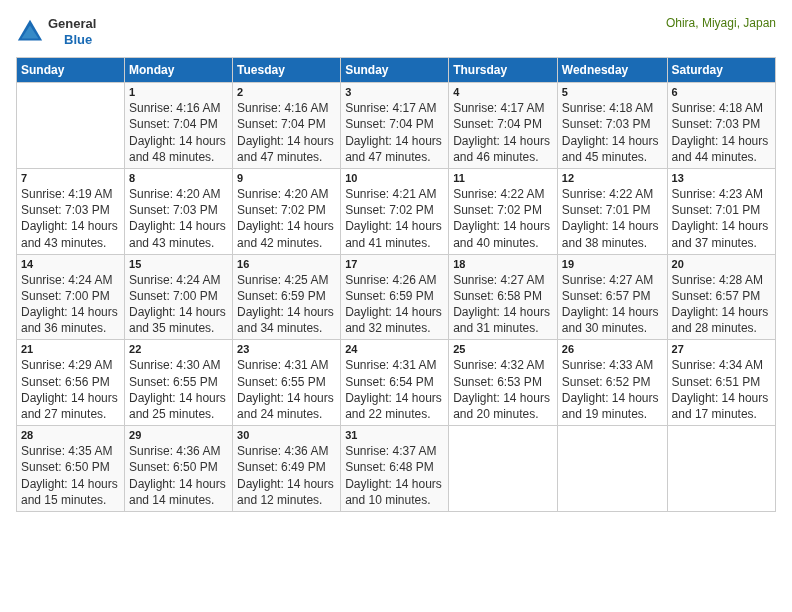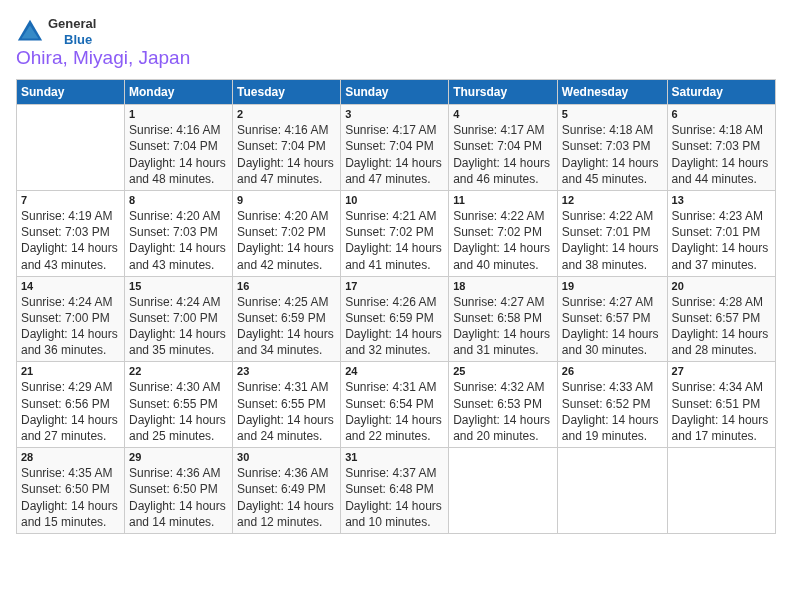--- a/index.html
+++ b/index.html
@@ -14,21 +14,20 @@
       width: 792px;
       height: 612px;
       padding: 16px;
       background: #fff;
     }
     .header {
       display: flex;
       justify-content: space-between;
       align-items: flex-start;
       margin-bottom: 10px;
-      flex-direction: column;
     }
     .logo {
       display: flex;
       align-items: center;
       gap: 4px;
     }
     .logo-text {
       font-size: 13px;
       font-weight: bold;
       line-height: 1.2;
@@ -42,22 +41,22 @@
     .title-section {
       text-align: right;
     }
     .month-title {
       font-size: 36px;
       font-weight: bold;
       color: #222;
       line-height: 1.1;
     }
     .location {
-      font-size: 19px;
-      color: #8b5cf6;
+      font-size: 12px;
+      color: #4d7c0f;
     }
     .calendar {
       width: 100%;
       border-collapse: collapse;
       font-size: 10px;
     }
     .calendar thead tr th {
       background-color: #1a6bb5;
       color: #fff;
       padding: 5px 4px;

